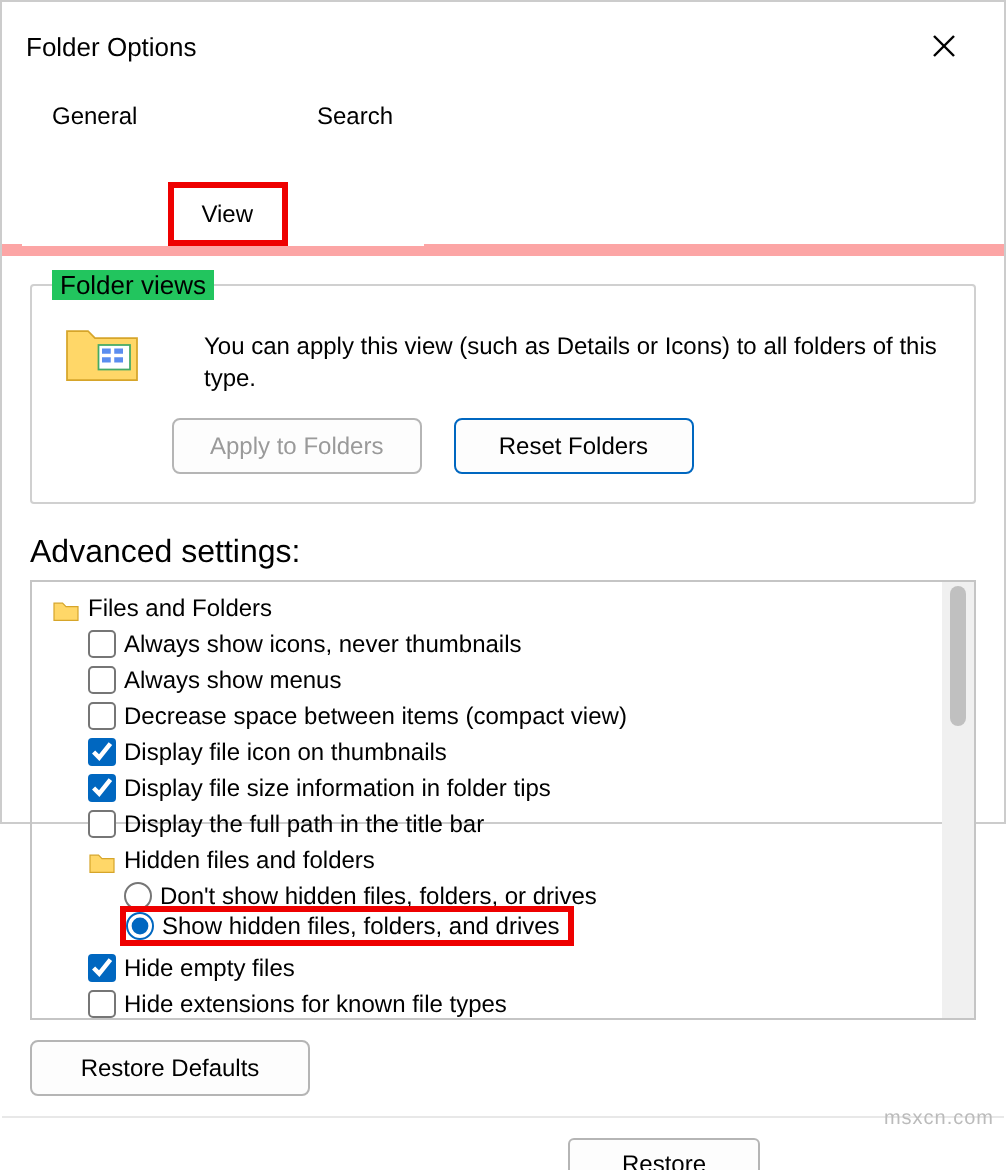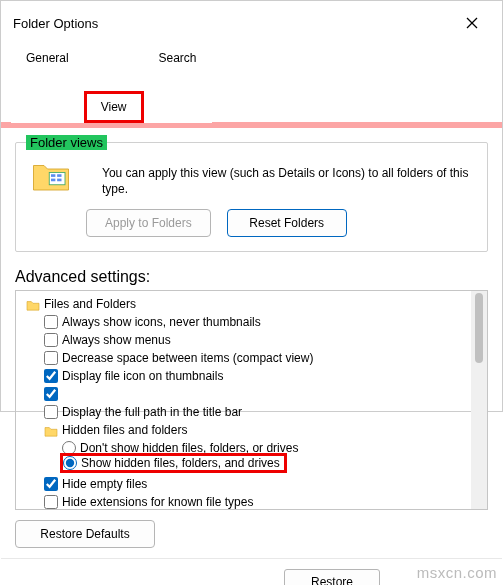--- a/index.html
+++ b/index.html
@@ -180,22 +180,22 @@
       width: 96px;
       border: 1px solid #b5b5b5;
       border-radius: 3px;
       background: #fdfdfd;
       font-size: 12px;
       text-align: center;
     }
     .dbtn.disabled { color: #9a9a9a; }
     .watermark {
       position: absolute;
-      right: 6px; bottom: 4px;
-      font-size: 15px;
+      right: 6px; bottom: 20px;
+      font-size: 10px;
       color: #bbb;
       letter-spacing: 0.5px;
     }
   </style>
 </head>
 <body>
 
 <div class="dialog">
   <div class="titlebar">
     <span>Folder Options</span>
@@ -259,20 +259,21 @@
         <div class="tree-row l2">
           <input type="checkbox" style="">
           <span>Decrease space between items (compact view)</span>
         </div>
         <div class="tree-row l2">
           <input type="checkbox" checked="" style="">
           <span>Display file icon on thumbnails</span>
         </div>
         <div class="tree-row l2">
           <input type="checkbox" checked="" style="">
+          <span>Display file size information in folder tips</span>
         </div>
         <div class="tree-row l2">
           <input type="checkbox" style="">
           <span>Display the full path in the title bar</span>
         </div>
 
         <div class="tree-row l2">
           <span class="folder-ico">
               <svg viewBox="0 0 16 14">
                 <path d="M1 3 L6 3 L8 5 L15 5 L15 13 L1 13 Z" fill="#ffd768" stroke="#d6a52a" stroke-width="0.7"></path>

